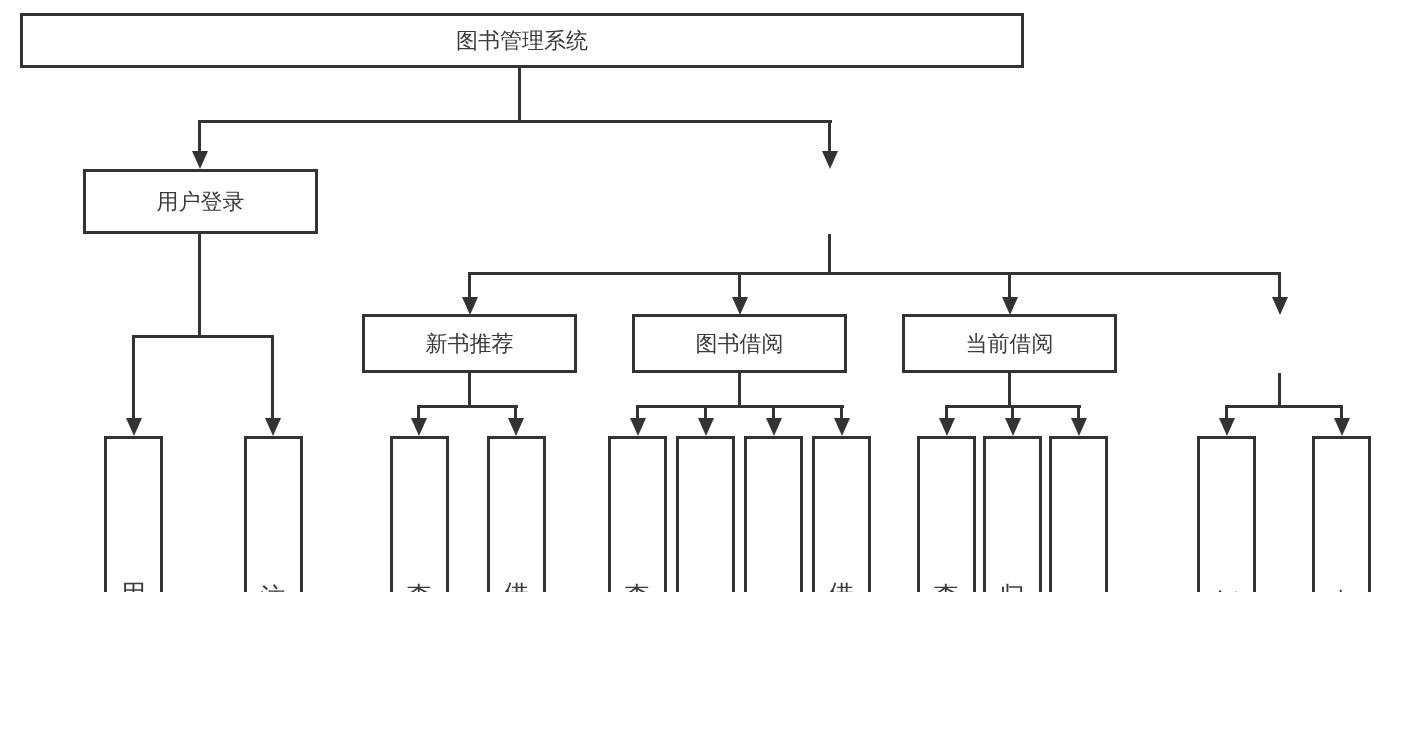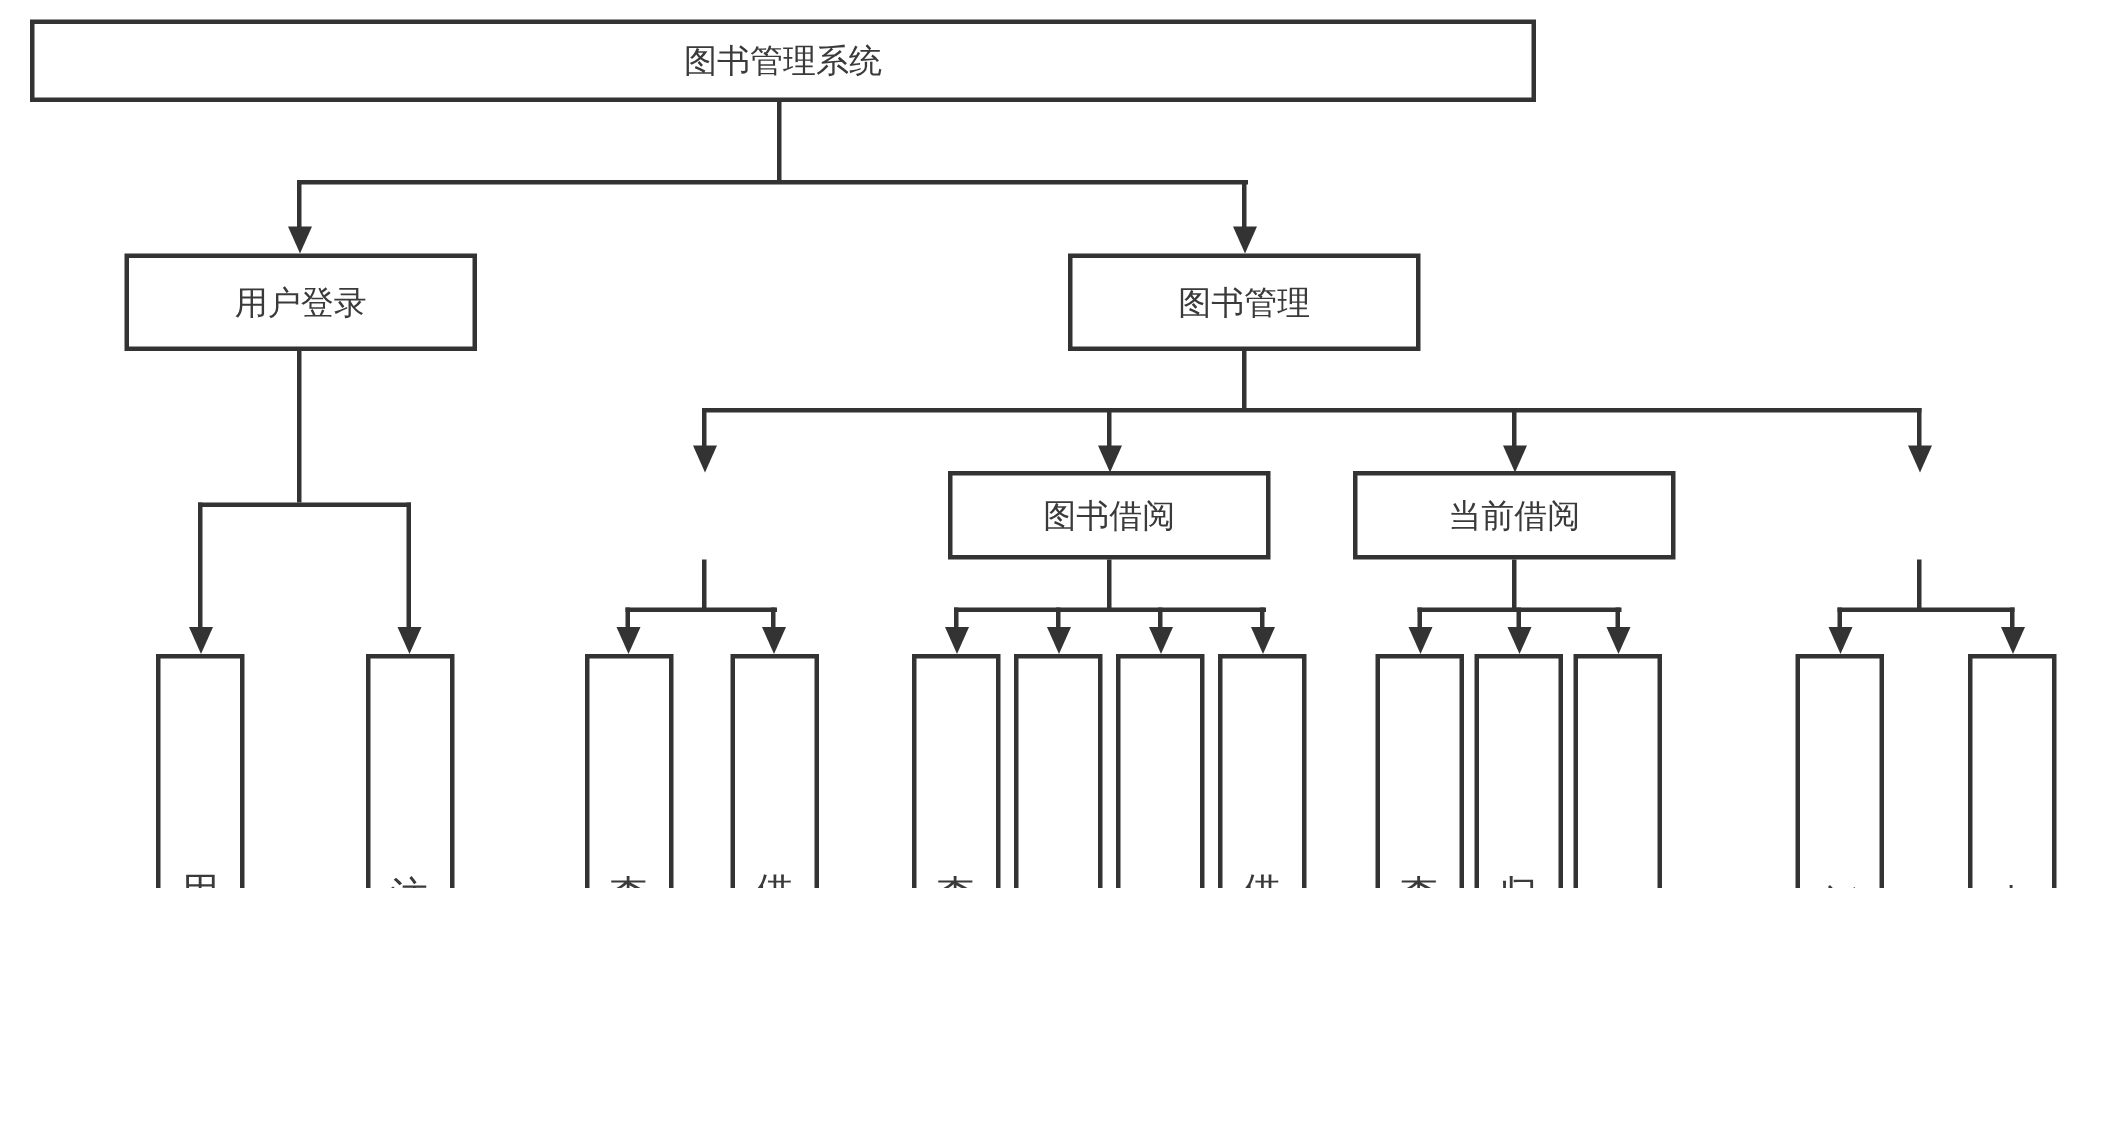--- a/index.html
+++ b/index.html
@@ -44,40 +44,40 @@
   <div class="box hbox" style="left:20px;top:13px;width:1004px;height:55px">图书管理系统</div>
 
   <div class="vline" style="left:518px;top:68px;height:52px"></div>
   <div class="hline" style="left:198px;top:120px;width:634px"></div>
   <div class="stem" style="left:198px;top:120px;height:32px"></div>
   <div class="head" style="left:192px;top:151px"></div>
   <div class="stem" style="left:828px;top:120px;height:32px"></div>
   <div class="head" style="left:822px;top:151px"></div>
 
   <div class="box hbox" style="left:83px;top:169px;width:235px;height:65px">用户登录</div>
-  <div class="box hbox" style="left:712px;top:169px;width:235px;height:65px">图书管理</div>
 
   <div class="vline" style="left:198px;top:234px;height:101px"></div>
   <div class="hline" style="left:132px;top:335px;width:142px"></div>
   <div class="stem" style="left:132px;top:335px;height:85px"></div>
   <div class="head" style="left:126px;top:418px"></div>
   <div class="stem" style="left:271px;top:335px;height:85px"></div>
   <div class="head" style="left:265px;top:418px"></div>
 
   <div class="vline" style="left:828px;top:234px;height:40px"></div>
   <div class="hline" style="left:468px;top:272px;width:813px"></div>
   <div class="stem" style="left:468px;top:272px;height:26px"></div>
   <div class="head" style="left:462px;top:297px"></div>
   <div class="stem" style="left:738px;top:272px;height:26px"></div>
   <div class="head" style="left:732px;top:297px"></div>
   <div class="stem" style="left:1008px;top:272px;height:26px"></div>
   <div class="head" style="left:1002px;top:297px"></div>
   <div class="stem" style="left:1278px;top:272px;height:26px"></div>
   <div class="head" style="left:1272px;top:297px"></div>
 
+  <div class="box hbox" style="left:362px;top:314px;width:215px;height:59px">新书推荐</div>
   <div class="box hbox" style="left:902px;top:314px;width:215px;height:59px">当前借阅</div>
   <div class="box hbox" style="left:632px;top:314px;width:215px;height:59px">图书借阅</div>
 
   <div class="vline" style="left:468px;top:373px;height:34px"></div>
   <div class="hline" style="left:417px;top:405px;width:101px"></div>
   <div class="stem" style="left:417px;top:405px;height:14px"></div>
   <div class="head" style="left:411px;top:418px"></div>
   <div class="stem" style="left:514px;top:405px;height:14px"></div>
   <div class="head" style="left:508px;top:418px"></div>
 

